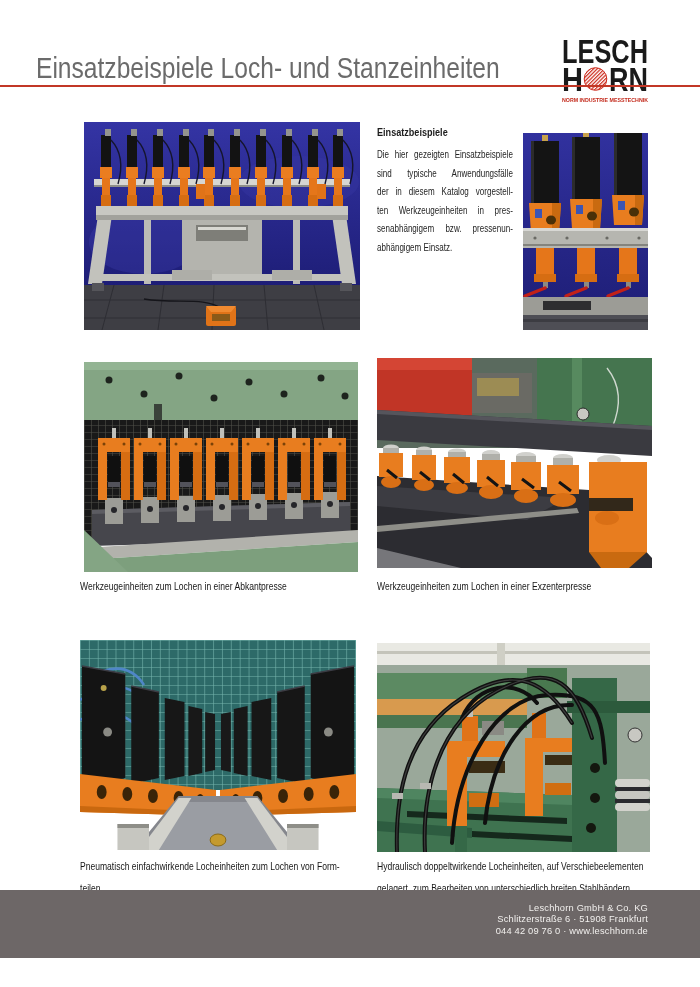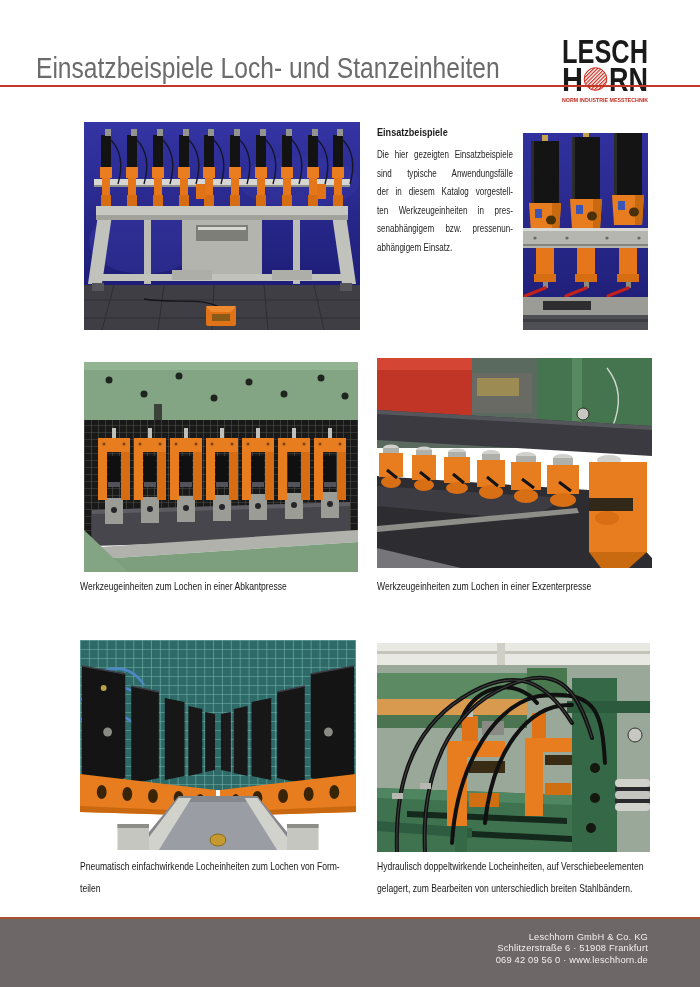--- a/index.html
+++ b/index.html
@@ -35,21 +35,21 @@
   .cap{position:absolute;width:330px;font-size:10.2px;line-height:22px;color:#161616;
        transform:scaleX(0.84);transform-origin:0 0;}
   .cap div{white-space:nowrap;}
   .cap-ab{left:80px;top:576px;}
   .cap-ex{left:377px;top:576px;}
   .cap-pn{left:80px;top:856px;}
   .cap-hy{left:377px;top:856px;}
 
   
   .footer-rule{position:absolute;left:0;top:917px;width:700px;height:2px;background:#a8512f;}
-  .footer{position:absolute;left:0;top:919px;width:700px;height:68px;background:#6d6767;}
+  .footer{position:absolute;left:0;top:890px;width:700px;height:68px;background:#6d6767;}
   .footer-text{position:absolute;right:52px;top:13px;text-align:right;
                color:#f2f0ee;font-size:9.3px;line-height:11.4px;letter-spacing:0.2px;}
 </style>
 </head>
 <body>
 
 <div class="page">
 
   <h1 class="title">Einsatzbeispiele Loch- und Stanzeinheiten</h1>
 
@@ -419,17 +419,17 @@
   <figcaption class="cap cap-hy">
     <div>Hydraulisch doppeltwirkende Locheinheiten, auf Verschiebeelementen</div>
     <div>gelagert, zum Bearbeiten von unterschiedlich breiten Stahlbändern.</div>
   </figcaption>
 
   <div class="footer-rule"></div>
   <footer class="footer">
     <div class="footer-text">
       <div>Leschhorn GmbH &amp; Co. KG</div>
       <div>Schlitzerstraße 6 · 51908 Frankfurt</div>
-      <div>069 42 09 56 0 · www.leschhorn.de</div>
+      <div>044 42 09 76 0 · www.leschhorn.de</div>
     </div>
   </footer>
 
 </div>
 
 </body></html>

